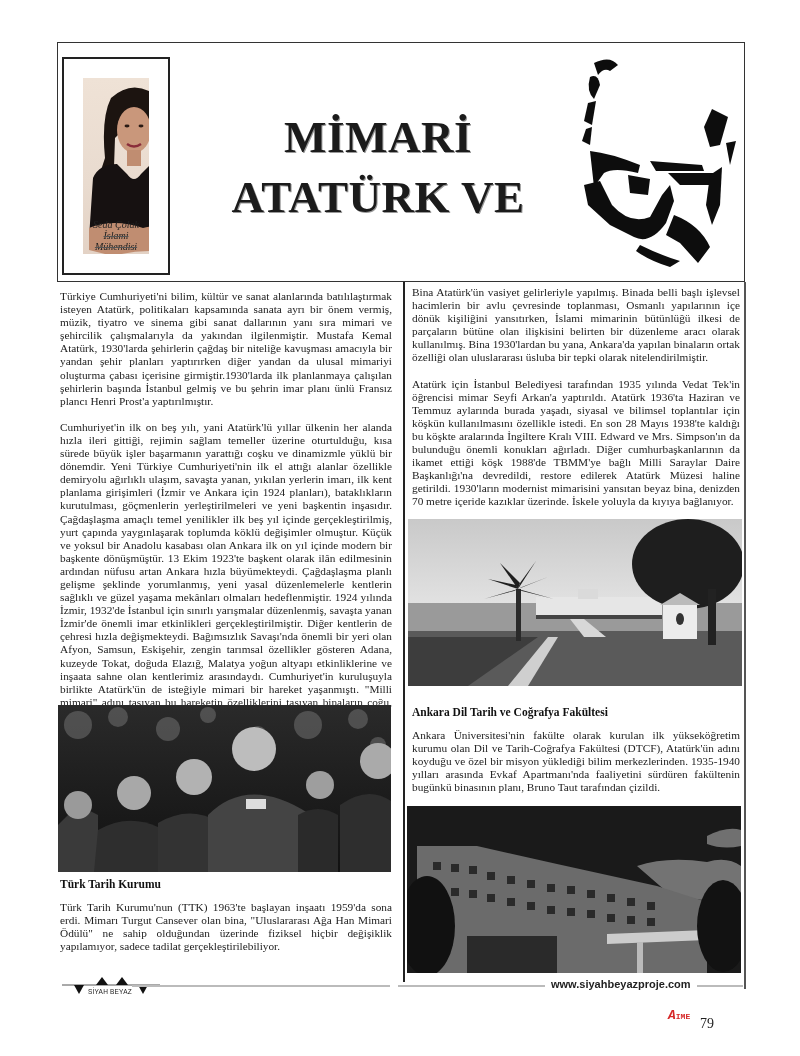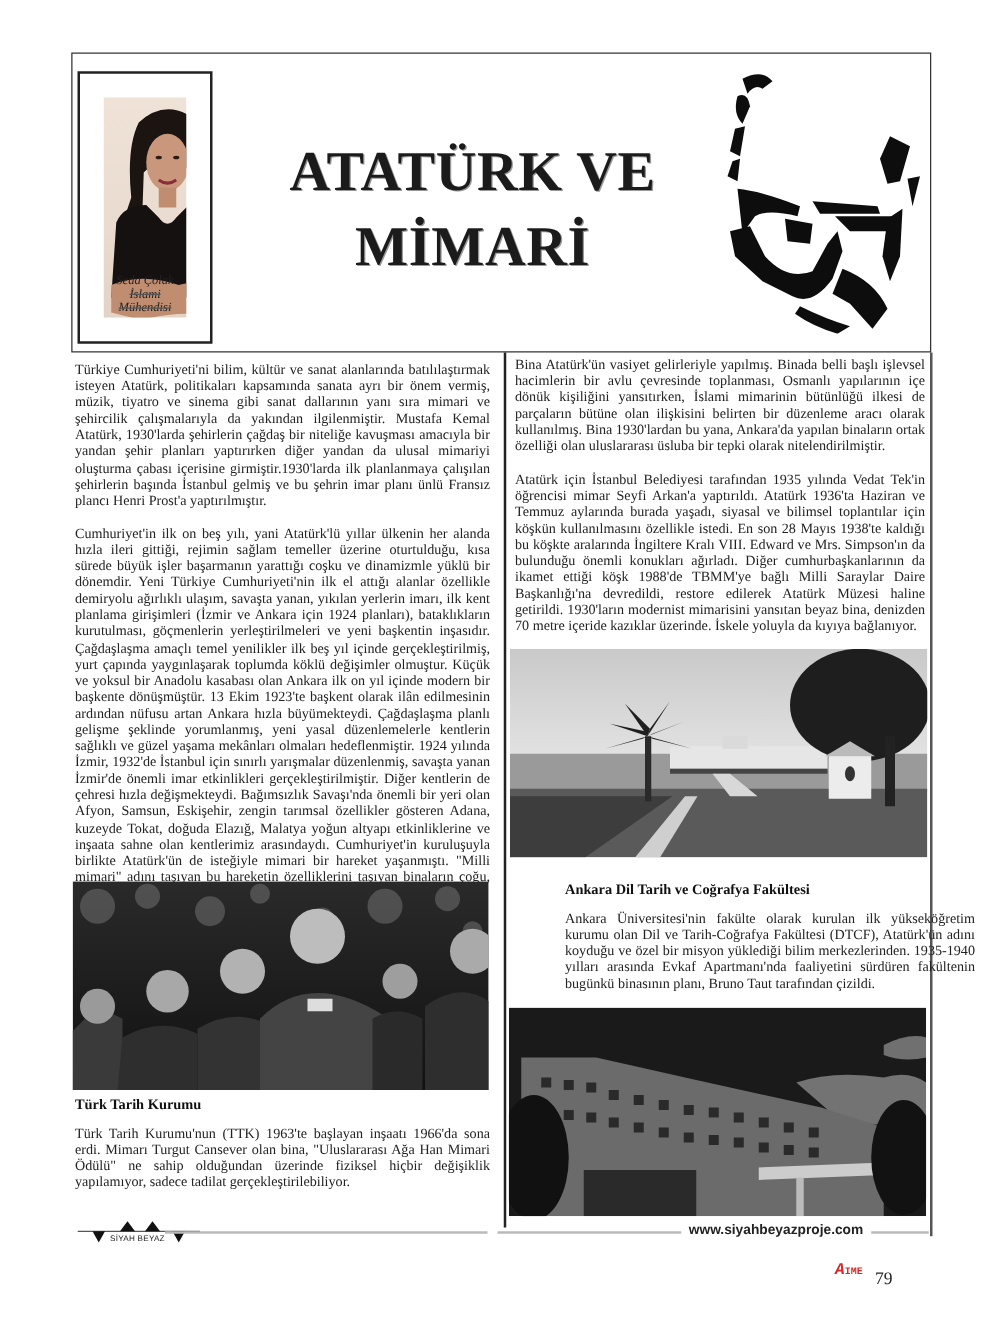--- a/index.html
+++ b/index.html
@@ -76,22 +76,22 @@
         <path d="M6 172 L96 175 L96 206 L6 206 Z" fill="#161111" opacity="0.0"></path>
       </svg>
       <div class="author-caption">
         <div>Seda Çolak</div>
         <div style="text-decoration:line-through;text-decoration-color:#555;">İslami Mühendisi</div>
       </div>
     </div>
   </div>
 
   <div class="title">
+    <div>MİMARİ</div>
     <div>ATATÜRK VE</div>
-    <div>MİMARİ</div>
   </div>
 
   <svg class="portrait-art" viewBox="0 0 170 212">
     <g fill="#0d0d0d">
       <path d="M24 8 Q40 0 48 10 L40 16 Q34 12 28 20 Z"></path>
       <path d="M20 22 Q28 18 30 30 L24 44 Q16 36 20 22Z"></path>
       <path d="M18 48 L26 46 L22 70 L14 66 Z"></path>
       <path d="M16 74 L22 72 L20 90 L12 86Z"></path>
       <path d="M142 54 L158 62 L150 90 L140 92 L134 72 Z"></path>
       <path d="M156 88 L166 86 L160 110 Z"></path>
@@ -148,21 +148,21 @@
       <path d="M240 110 Q260 98 280 110 L280 167 L240 167Z" fill="#2a2a2a"></path>
       <circle cx="262" cy="80" r="14" fill="#9e9e9e"></circle>
       <path d="M282 100 Q310 80 333 96 L333 167 L282 167Z" fill="#2e2e2e"></path>
       <circle cx="320" cy="56" r="18" fill="#aaa"></circle>
     </g>
   </svg>
 </div>
 
 <div class="col left-col" style="top:878px;">
   <h3>Türk Tarih Kurumu</h3>
-  <p>Türk Tarih Kurumu'nun (TTK) 1963'te başlayan inşaatı 1966'da sona erdi. Mimarı Turgut Cansever olan bina, "Uluslararası Ağa Han Mimari Ödülü" ne sahip olduğundan üzerinde fiziksel hiçbir değişiklik yapılamıyor, sadece tadilat gerçekleştirilebiliyor.</p>
+  <p>Türk Tarih Kurumu'nun (TTK) 1963'te başlayan inşaatı 1959'da sona erdi. Mimarı Turgut Cansever olan bina, "Uluslararası Ağa Han Mimari Ödülü" ne sahip olduğundan üzerinde fiziksel hiçbir değişiklik yapılamıyor, sadece tadilat gerçekleştirilebiliyor.</p>
 </div>
 
 <div class="col right-col">
   <p>Bina Atatürk'ün vasiyet gelirleriyle yapılmış. Binada belli başlı işlevsel hacimlerin bir avlu çevresinde toplanması, Osmanlı yapılarının içe dönük kişiliğini yansıtırken, İslami mimarinin bütünlüğü ilkesi de parçaların bütüne olan ilişkisini belirten bir düzenleme aracı olarak kullanılmış. Bina 1930'lardan bu yana, Ankara'da yapılan binaların ortak özelliği olan uluslararası üsluba bir tepki olarak nitelendirilmiştir.</p>
   <p>Atatürk için İstanbul Belediyesi tarafından 1935 yılında Vedat Tek'in öğrencisi mimar Seyfi Arkan'a yaptırıldı. Atatürk 1936'ta Haziran ve Temmuz aylarında burada yaşadı, siyasal ve bilimsel toplantılar için köşkün kullanılmasını özellikle istedi. En son 28 Mayıs 1938'te kaldığı bu köşkte aralarında İngiltere Kralı VIII. Edward ve Mrs. Simpson'ın da bulunduğu önemli konukları ağırladı. Diğer cumhurbaşkanlarının da ikamet ettiği köşk 1988'de TBMM'ye bağlı Milli Saraylar Daire Başkanlığı'na devredildi, restore edilerek Atatürk Müzesi haline getirildi. 1930'ların modernist mimarisini yansıtan beyaz bina, denizden 70 metre içeride kazıklar üzerinde. İskele yoluyla da kıyıya bağlanıyor.</p>
 </div>
 
 <div class="photo photo-florya">
   <svg width="334" height="167" viewBox="0 0 334 167">
     <defs>
@@ -194,21 +194,21 @@
 
     <ellipse cx="280" cy="45" rx="56" ry="45" fill="#1e1e1e"></ellipse>
     <rect x="300" y="70" width="8" height="56" fill="#222"></rect>
 
     <rect x="255" y="84" width="34" height="36" fill="#ececec"></rect>
     <path d="M252 86 L272 74 L292 86Z" fill="#bbb"></path>
     <ellipse cx="272" cy="100" rx="4" ry="6" fill="#333"></ellipse>
   </svg>
 </div>
 
-<div class="col right-col" style="top:706px;margin-left:40px;">
+<div class="col right-col" style="top:706px;">
   <h3>Ankara Dil Tarih ve Coğrafya Fakültesi</h3>
   <p>Ankara Üniversitesi'nin fakülte olarak kurulan ilk yükseköğretim kurumu olan Dil ve Tarih-Coğrafya Fakültesi (DTCF), Atatürk'ün adını koyduğu ve özel bir misyon yüklediği bilim merkezlerinden. 1935-1940 yılları arasında Evkaf Apartmanı'nda faaliyetini sürdüren fakültenin bugünkü binasının planı, Bruno Taut tarafından çizildi.</p>
 </div>
 
 <div class="photo photo-dtcf">
   <svg width="334" height="167" viewBox="0 0 334 167">
     <rect width="334" height="167" fill="#1a1a1a"></rect>
     <path d="M230 60 Q260 50 300 56 Q320 50 334 60 L334 90 Q300 100 260 86 Z" fill="#9a9a9a" opacity="0.7"></path>
     <path d="M300 30 Q320 20 334 24 L334 40 Q316 44 300 38Z" fill="#aaa" opacity="0.6"></path>
 

